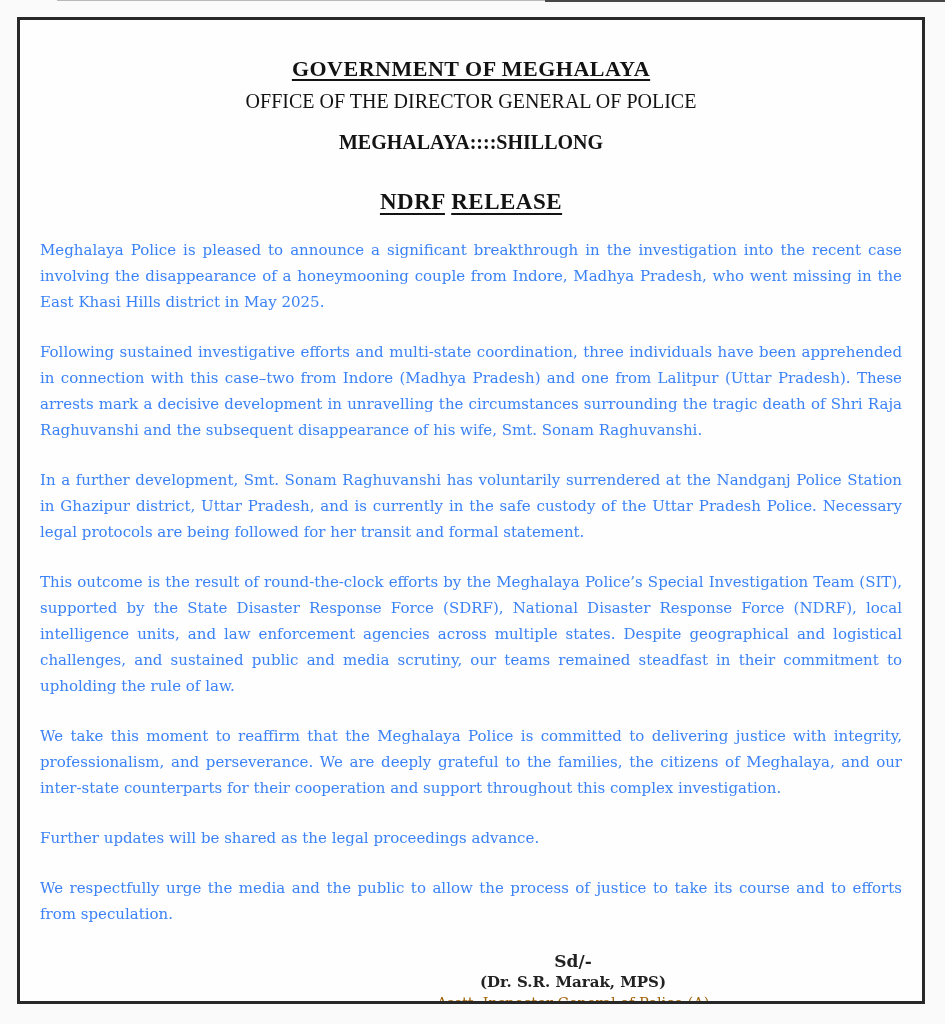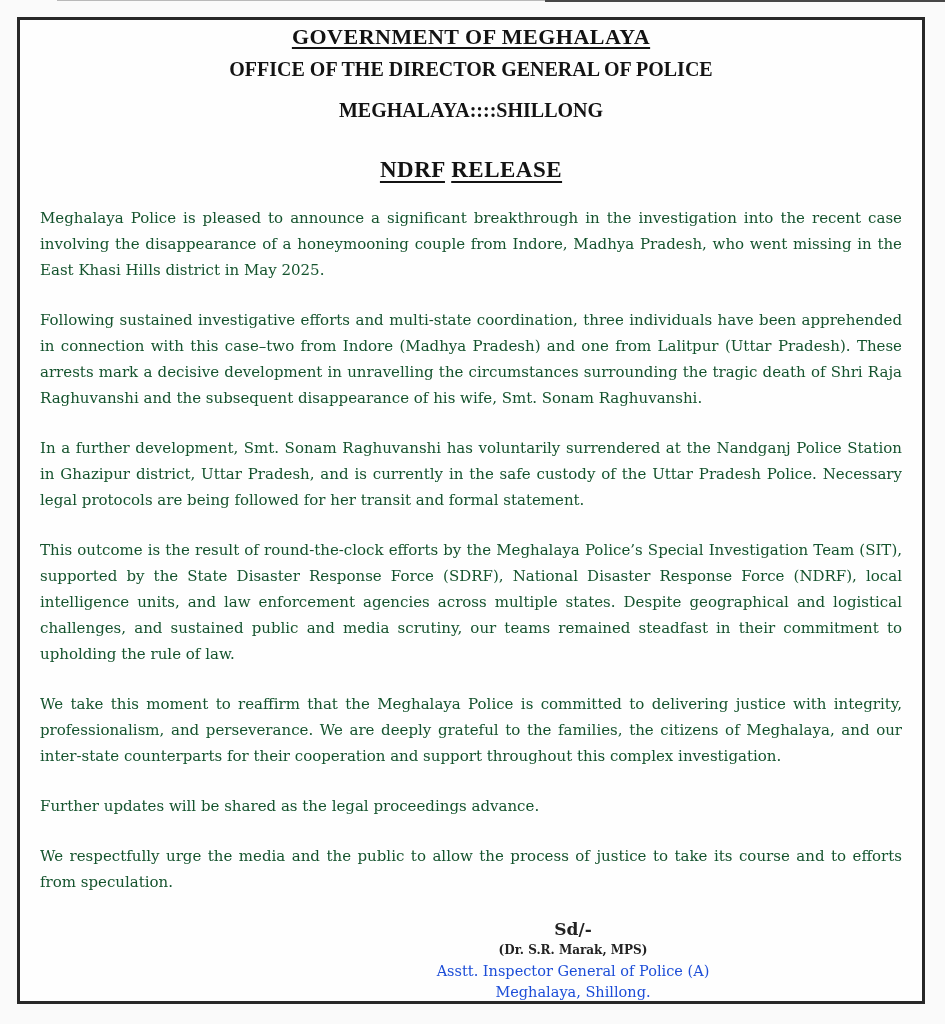--- a/index.html
+++ b/index.html
@@ -28,39 +28,39 @@
   }
   .document {
     position: absolute;
     left: 17px;
     top: 17px;
     width: 908px;
     height: 987px;
     box-sizing: border-box;
     border: 3px solid #282828;
     background: #fefefe;
-    padding: 2px 20px 0 20px;
+    padding: 34px 20px 0 20px;
     overflow: hidden;
   }
   .doc-header {
     text-align: center;
     color: #131313;
   }
   .hdr-line1 {
     font-size: 22px;
     font-weight: bold;
     letter-spacing: 0.5px;
     line-height: 30px;
     text-decoration: underline;
     text-decoration-thickness: 2px;
     text-underline-offset: 3px;
   }
   .hdr-line2 {
     font-size: 20px;
-    font-weight: bold;
+    font-weight: normal;
     line-height: 26px;
     margin-top: 4px;
   }
   .hdr-line3 {
     font-size: 20px;
     font-weight: bold;
     line-height: 26px;
     margin-top: 15px;
   }
   .press-release {
@@ -75,45 +75,45 @@
     text-decoration-thickness: 2px;
     text-underline-offset: 4px;
   }
   .body-copy {
     margin-top: 20px;
   }
   .body-para {
     font-family: "DejaVu Serif", serif;
     font-size: 15px;
     line-height: 26px;
-    color: #14532d;
+    color: #3b82f6;
     text-align: justify;
     margin: 0 0 24px 0;
   }
   .signature {
     width: 300px;
     margin-left: 383px;
     margin-top: 13px;
     text-align: center;
     font-family: "DejaVu Serif", serif;
     color: #222222;
     font-size: 14px;
     line-height: 21px;
   }
   .sig-sd {
     font-weight: bold;
     font-size: 17px;
   }
   .sig-name {
     font-weight: bold;
-    font-size: 12px;
+    font-size: 15px;
   }
   .sig-designation, .sig-location {
     font-size: 14.5px;
-    color: #1d4ed8;
+    color: #a16207;
   }
 </style>
 </head>
 <body>
 
 <div class="top-artifact-light"></div>
 <div class="top-artifact-dark"></div>
 
 <div class="document">
 

